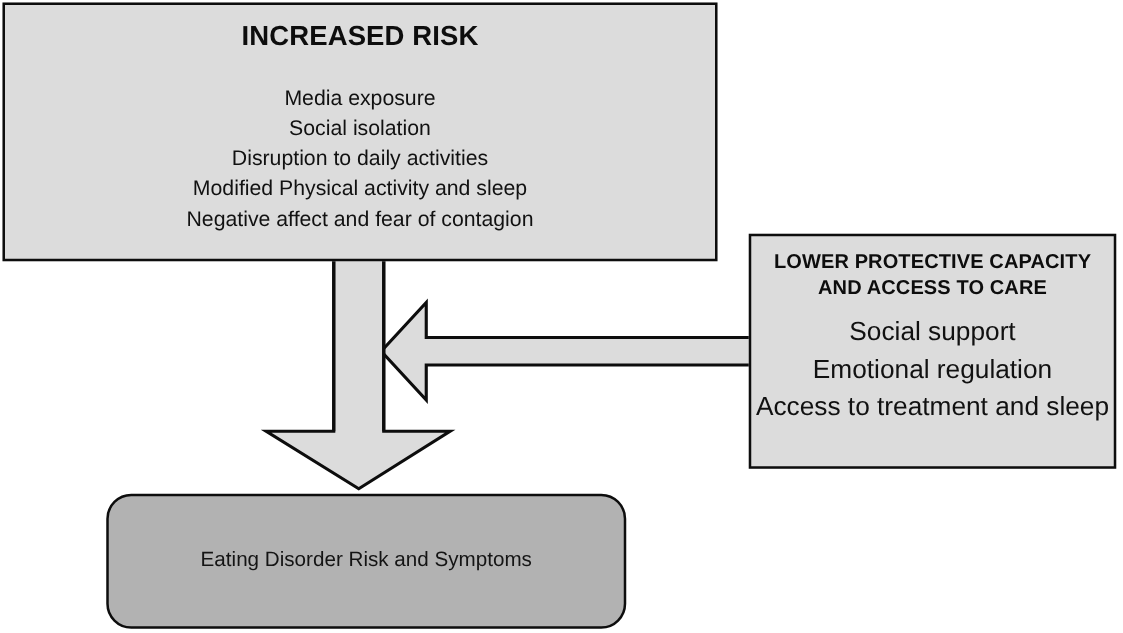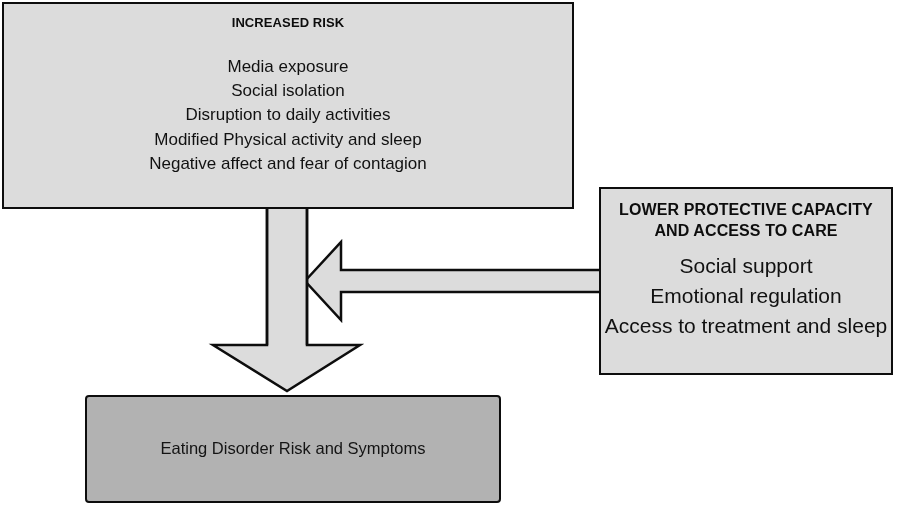--- a/index.html
+++ b/index.html
@@ -52,26 +52,26 @@
     border: 2.5px solid #0d0d0d;
     padding-top: 10px;
   }
   #eating-disorder-box {
     left: 85px;
     top: 395px;
     width: 416px;
     height: 108px;
     background: #b2b2b2;
     border: 2.5px solid #0d0d0d;
-    border-radius: 4px;
+    border-radius: 20px;
     justify-content: center;
   }
   .box-title {
     font-weight: bold;
-    font-size: 13px;
+    font-size: 22px;
     color: #0d0d0d;
     line-height: 1.32;
     text-align: center;
     letter-spacing: 0.1px;
   }
   .box-lines {
     margin-top: 24px;
     text-align: center;
   }
   .box-line {

